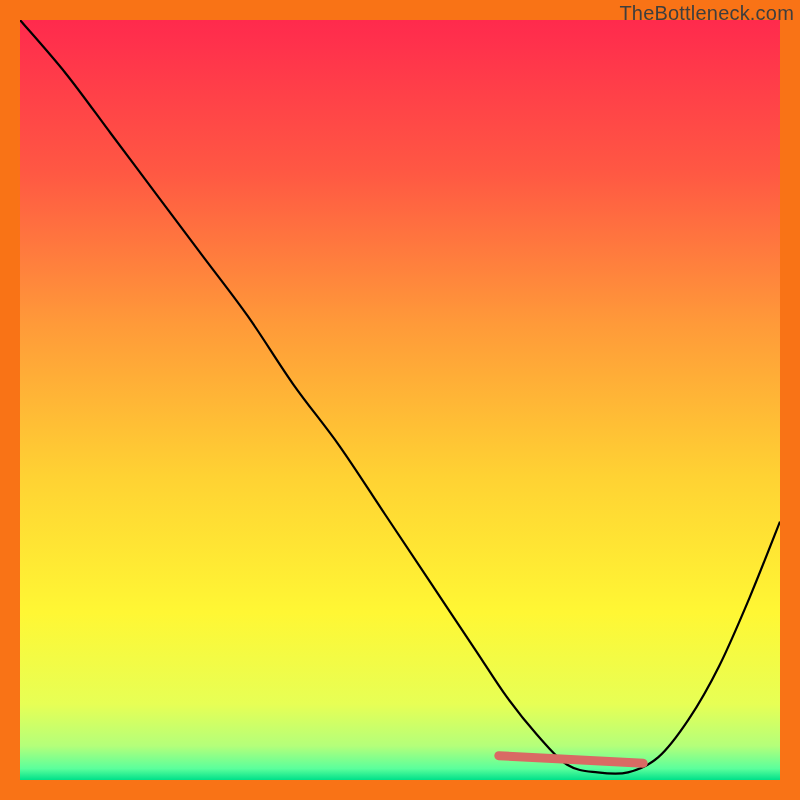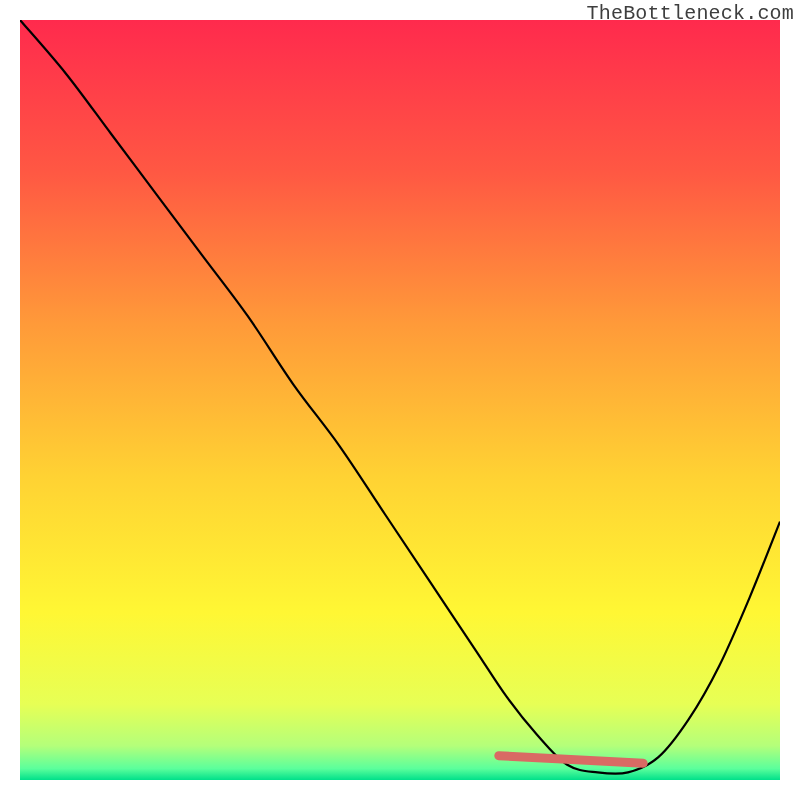--- a/index.html
+++ b/index.html
@@ -8,22 +8,21 @@
     width: 800px;
     height: 800px;
     overflow: hidden;
     background: #000;
     font-family: Arial, Helvetica, sans-serif;
   }
   .frame {
     position: relative;
     width: 800px;
     height: 800px;
-    background: #ffffff;
-    font-family: Liberation Mono, monospace;
+    background: #f97316;
   }
   .plot-area {
     position: absolute;
     left: 20px;
     top: 20px;
     width: 760px;
     height: 760px;
   }
   svg {
     display: block;

